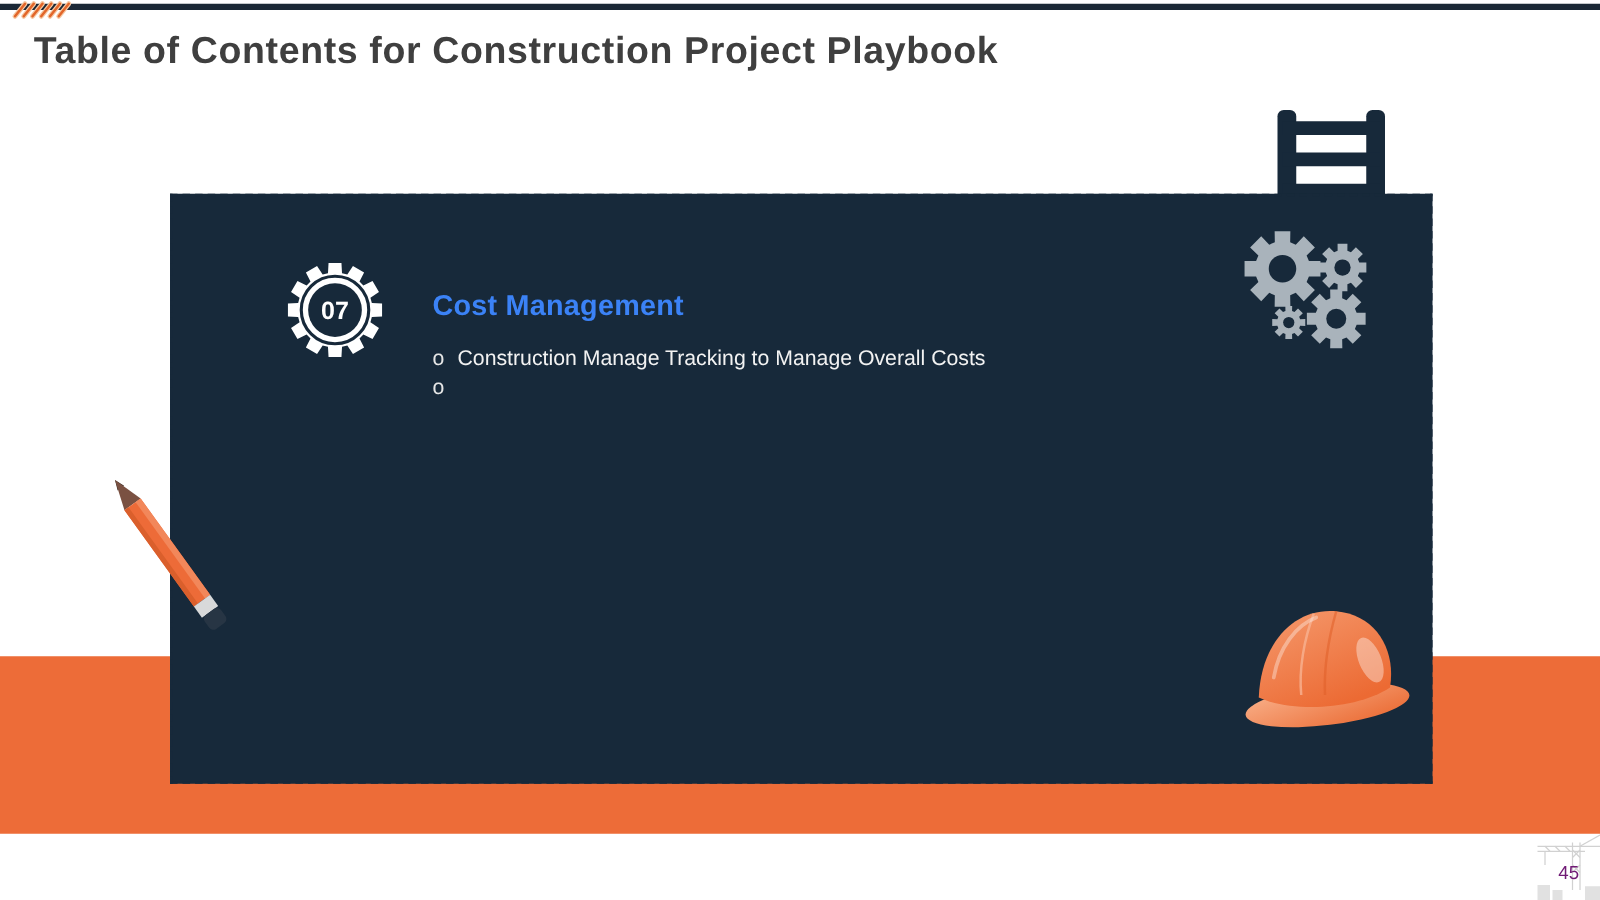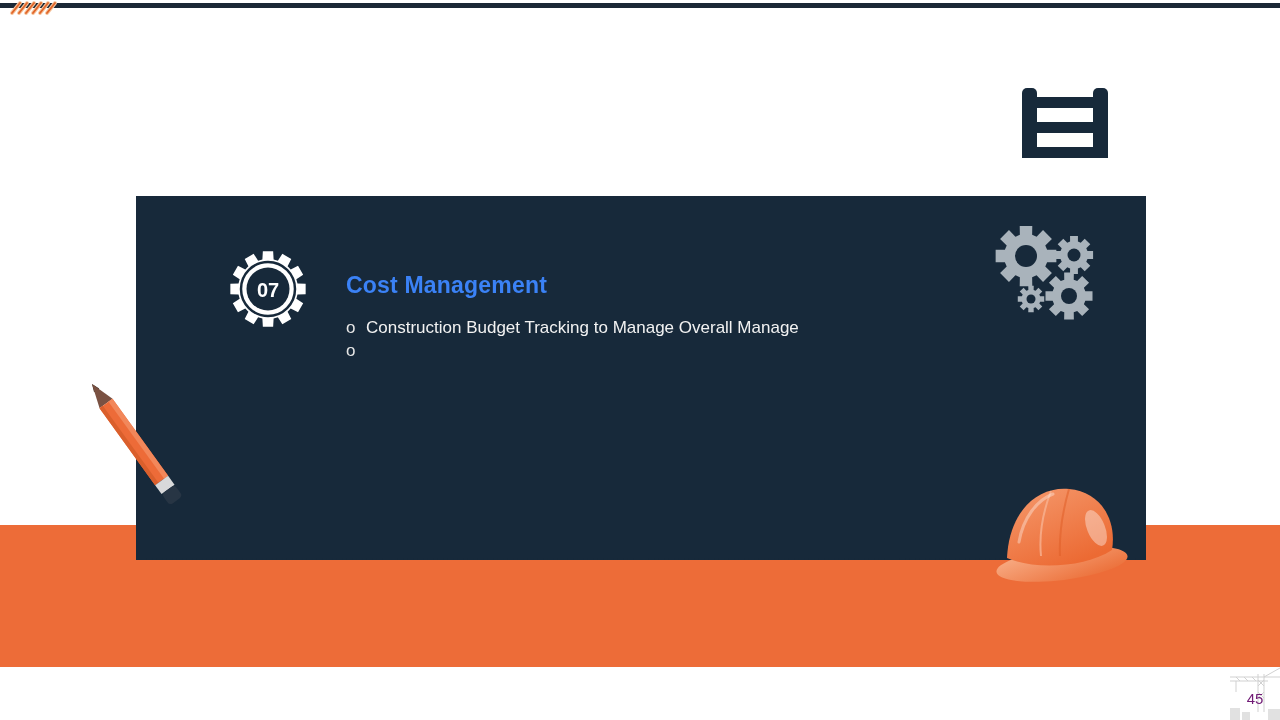--- a/index.html
+++ b/index.html
@@ -18,22 +18,22 @@
   
   .orange-band{position:absolute;left:0;top:525px;width:1280px;height:142px;background:#ed6c38;}
   
   .ladder{position:absolute;left:1022px;top:88px;width:86px;height:70px;}
   .ladder .rail{position:absolute;top:0;width:15px;height:70px;background:#17293a;border-radius:5px 5px 0 0;}
   .ladder .rail.left{left:0;}
   .ladder .rail.right{right:0;}
   .ladder .rung{position:absolute;left:4px;right:4px;height:11px;background:#17293a;}
   
   .panel{
-    position:absolute;left:136px;top:155px;width:1010px;height:364px;
-    background:#17293a;border:2px dashed #17293a;box-sizing:border-box;margin-top:41px;
+    position:absolute;left:136px;top:155px;width:1010px;height:472px;
+    background:#17293a;border:2px dashed #17293a;box-sizing:border-box;
   }
   .gear-badge{position:absolute;left:90px;top:51px;}
   .panel-heading{
     position:absolute;left:208px;top:74px;width:640px;
     color:#3b82f6;font-size:23px;font-weight:700;letter-spacing:.2px;
   }
   .panel-list{position:absolute;left:208px;top:118px;width:700px;margin:0;padding:0;list-style:none;}
   .panel-list li{display:flex;color:#f2f2f2;font-size:17px;line-height:23px;}
   .panel-list .bullet{width:20px;flex:0 0 20px;color:#e6e6e6;}
   .gears-cluster{position:absolute;right:28px;top:28px;}
@@ -68,20 +68,21 @@
         <line x1="8" y1="13" x2="16" y2="3"></line>
           <line x1="15" y1="13" x2="23" y2="3"></line>
         <line x1="22" y1="13" x2="30" y2="3"></line>
           <line x1="29" y1="13" x2="37" y2="3"></line>
         <line x1="36" y1="13" x2="44" y2="3"></line>
           <line x1="43" y1="13" x2="51" y2="3"></line>
       </g>
     </g>
   </svg>
 
+  <div class="slide-title">Table of Contents for Construction Project Playbook</div>
 
   <div class="orange-band"></div>
 
   <div class="ladder">
     <div class="rail left"></div>
     <div class="rail right"></div>
     <div class="rung" style="top:9px"></div>
     <div class="rung" style="top:34px"></div>
     <div class="rung" style="top:59px"></div>
   </div>
@@ -92,21 +93,21 @@
       <path fill="#ffffff" d="M34.84 2.35 L45.16 2.35 L45.62 10.53 L49.87 11.67 L54.36 4.82 L63.29 9.97 L59.60 17.29 L62.71 20.40 L70.03 16.71 L75.18 25.64 L68.33 30.13 L69.47 34.38 L77.65 34.84 L77.65 45.16 L69.47 45.62 L68.33 49.87 L75.18 54.36 L70.03 63.29 L62.71 59.60 L59.60 62.71 L63.29 70.03 L54.36 75.18 L49.87 68.33 L45.62 69.47 L45.16 77.65 L34.84 77.65 L34.38 69.47 L30.13 68.33 L25.64 75.18 L16.71 70.03 L20.40 62.71 L17.29 59.60 L9.97 63.29 L4.82 54.36 L11.67 49.87 L10.53 45.62 L2.35 45.16 L2.35 34.84 L10.53 34.38 L11.67 30.13 L4.82 25.64 L9.97 16.71 L17.29 20.40 L20.40 17.29 L16.71 9.97 L25.64 4.82 L30.13 11.67 L34.38 10.53 Z"></path>
       <circle cx="40" cy="40" r="27" fill="#ffffff" stroke="#17293a" stroke-width="2.5"></circle>
       <circle cx="40" cy="40" r="21.5" fill="#17293a"></circle>
       <text x="40" y="41" text-anchor="middle" dominant-baseline="central" font-family="Liberation Sans, sans-serif" font-size="20" font-weight="bold" fill="#ffffff">07</text>
     </svg>
 
     <div class="panel-heading">Cost Management</div>
     <ul class="panel-list">
       <li>
         <span class="bullet">o</span>
-        <span>Construction Budget Tracking to Manage Overall Manage</span>
+        <span>Construction Manage Tracking to Manage Overall Costs</span>
       </li>
       <li>
         <span class="bullet">o</span>
       </li>
     </ul>
 
     <svg class="gears-cluster" width="128" height="100" viewBox="0 0 128 100">
       <path fill="#a9b3bb" d="M31.71 -0.36 L44.29 -0.36 L44.14 8.87 L48.60 10.72 L55.02 4.09 L63.91 12.98 L57.28 19.40 L59.13 23.86 L68.36 23.71 L68.36 36.29 L59.13 36.14 L57.28 40.60 L63.91 47.02 L55.02 55.91 L48.60 49.28 L44.14 51.13 L44.29 60.36 L31.71 60.36 L31.86 51.13 L27.40 49.28 L20.98 55.91 L12.09 47.02 L18.72 40.60 L16.87 36.14 L7.64 36.29 L7.64 23.71 L16.87 23.86 L18.72 19.40 L12.09 12.98 L20.98 4.09 L27.40 10.72 L31.86 8.87 Z"></path>
       <circle cx="38" cy="30" r="11" fill="#17293a"></circle>
       <path fill="#a9b3bb" d="M82.05 9.91 L89.95 9.91 L89.91 15.56 L92.74 16.73 L96.71 12.70 L102.30 18.29 L98.27 22.26 L99.44 25.09 L105.09 25.05 L105.09 32.95 L99.44 32.91 L98.27 35.74 L102.30 39.71 L96.71 45.30 L92.74 41.27 L89.91 42.44 L89.95 48.09 L82.05 48.09 L82.09 42.44 L79.26 41.27 L75.29 45.30 L69.70 39.71 L73.73 35.74 L72.56 32.91 L66.91 32.95 L66.91 25.05 L72.56 25.09 L73.73 22.26 L69.70 18.29 L75.29 12.70 L79.26 16.73 L82.09 15.56 Z"></path>

